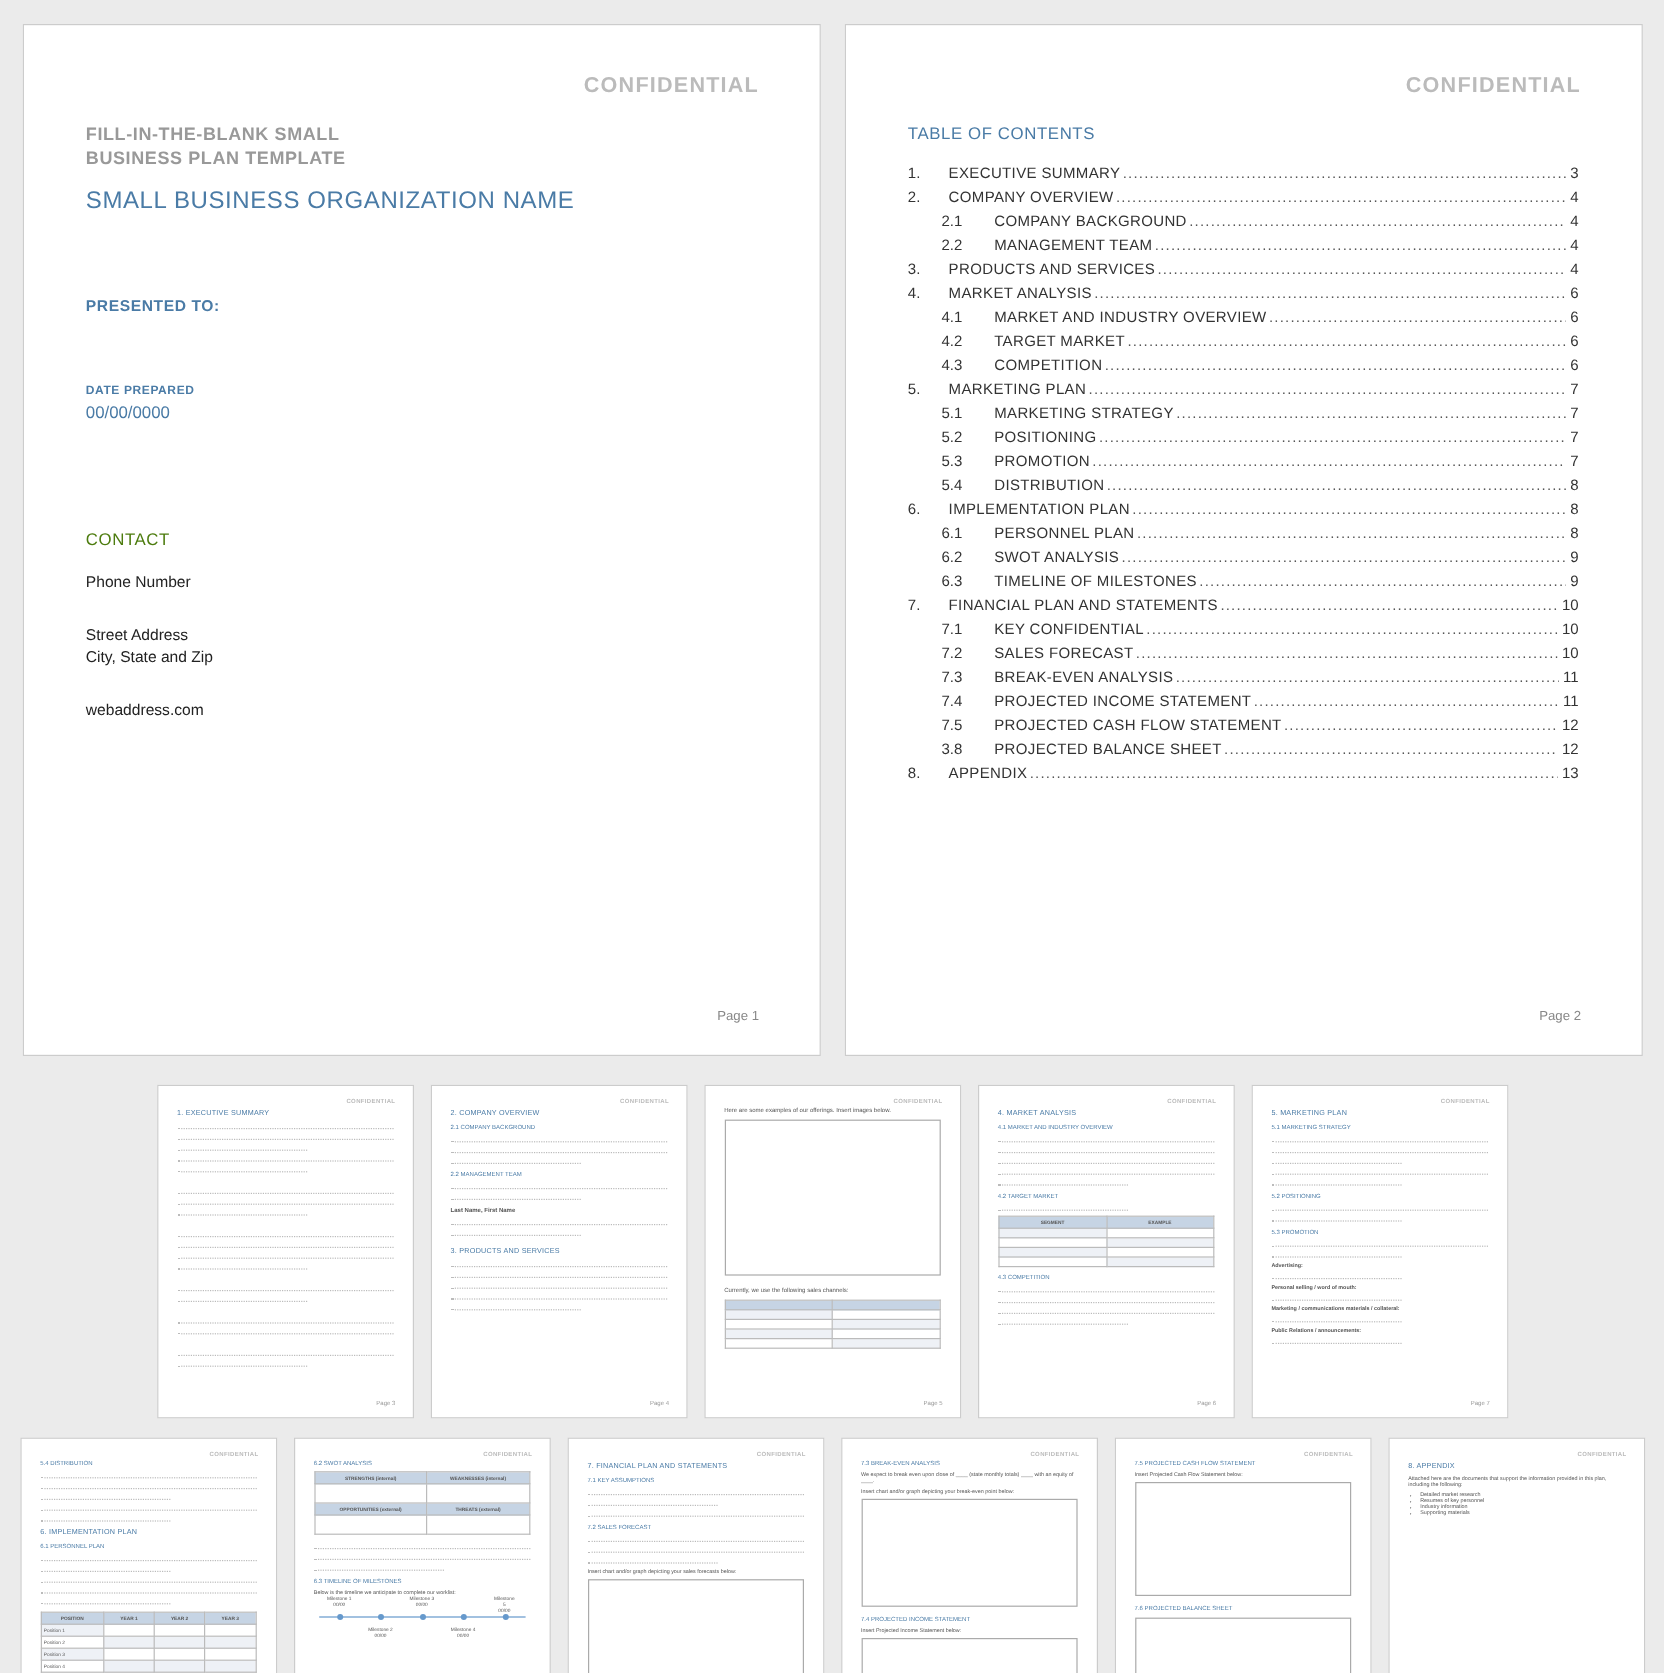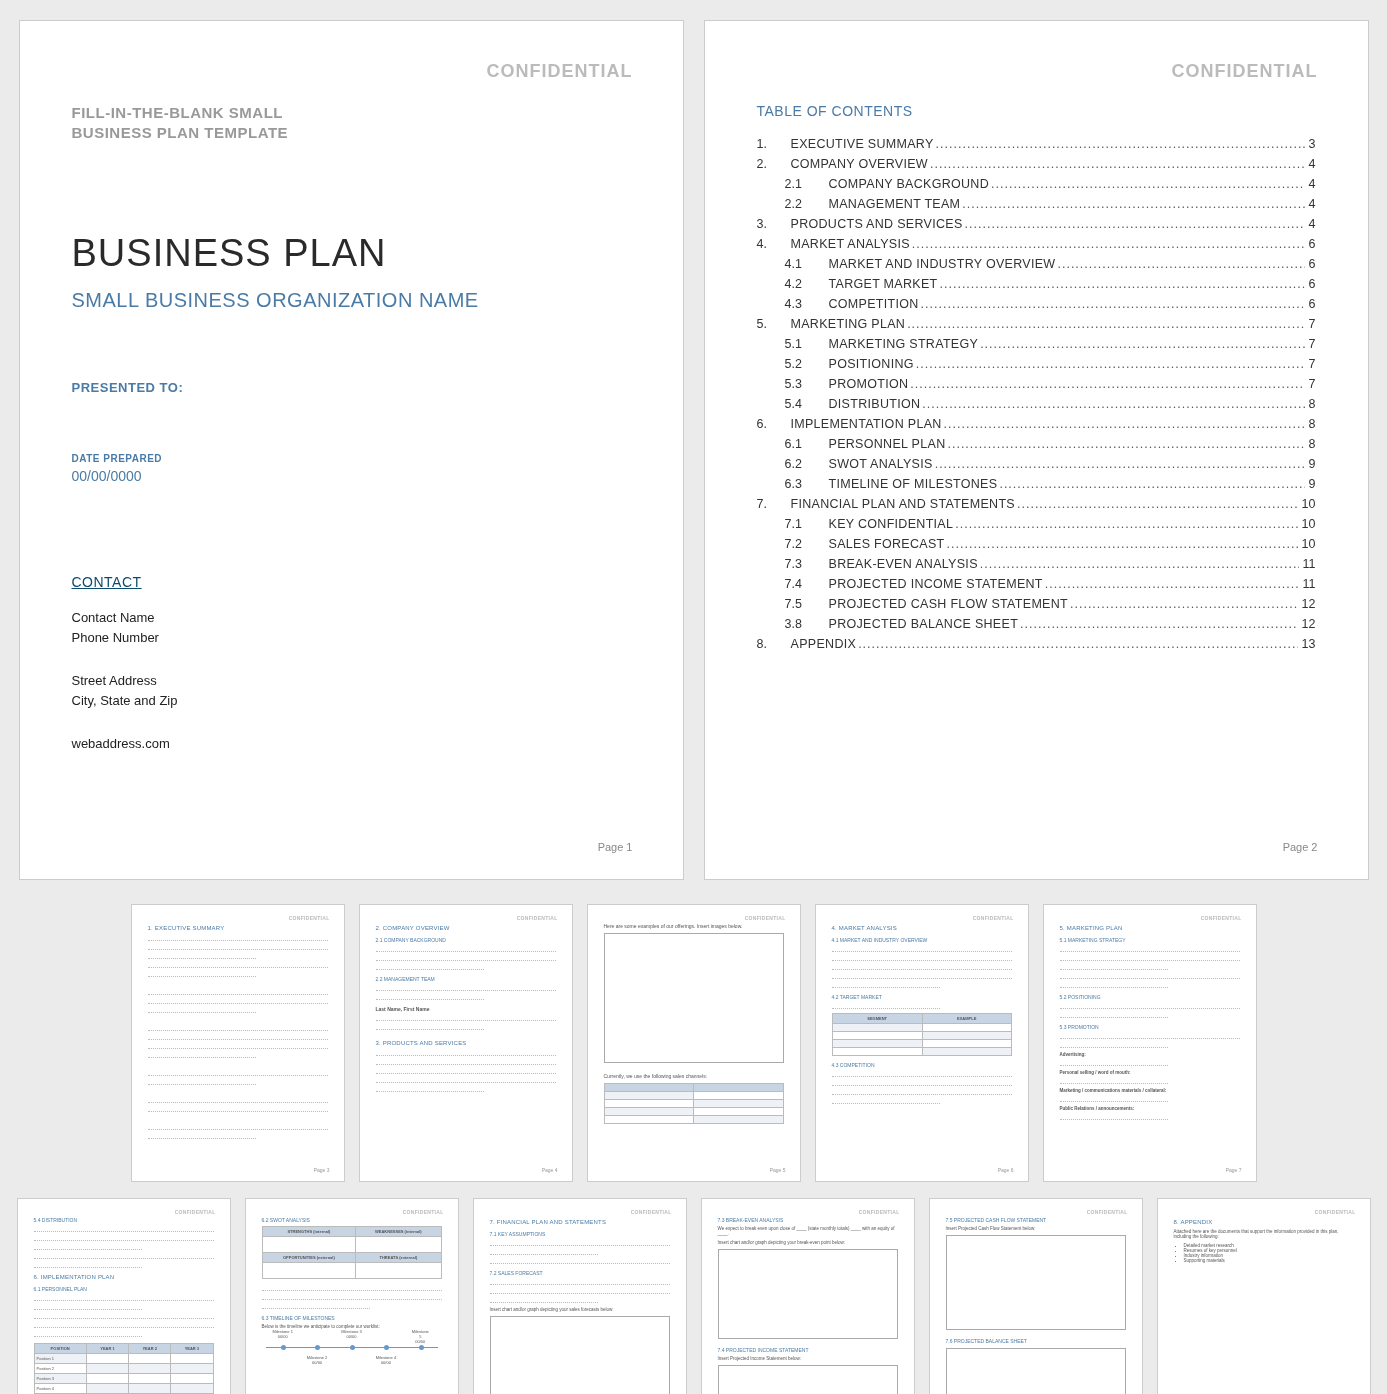--- a/index.html
+++ b/index.html
@@ -58,21 +58,21 @@
   }
   .label-blue {
     color: #4a7ba6;
     font-weight: bold;
     font-size: 13px;
     letter-spacing: 0.5px;
   }
   .presented { margin-top: 68px; }
   .date-label { margin-top: 58px; font-size: 10px; }
   .date-value { color: #4a7ba6; font-size: 14px; margin-top: 4px; }
-  .contact-heading { margin-top: 90px; font-size: 14px; color: #0c4a6e; letter-spacing: 0.5px; text-decoration: underline; }
+  .contact-heading { margin-top: 90px; font-size: 14px; color: #4d7c0f; letter-spacing: 0.5px; }
   .contact-block { margin-top: 18px; font-size: 13px; line-height: 1.5; color: #222; }
   .contact-block .gap { margin-top: 24px; }
   .page-num {
     position: absolute;
     bottom: 26px;
     right: 50px;
     font-size: 11px;
     color: #888;
   }
   
@@ -179,28 +179,26 @@
 <body>
 
 <div class="main-pages">
 
   <div class="page">
     <div class="confidential">CONFIDENTIAL</div>
     <div class="template-label">
       <div>FILL-IN-THE-BLANK SMALL</div>
       <div>BUSINESS PLAN TEMPLATE</div>
     </div>
-    <div class="plan-title">BUSINESS PLAN</div>
     <div class="org-name">SMALL BUSINESS ORGANIZATION NAME</div>
     <div class="label-blue presented">PRESENTED TO:</div>
     <div class="label-blue date-label">DATE PREPARED</div>
     <div class="date-value">00/00/0000</div>
     <div class="contact-heading">CONTACT</div>
     <div class="contact-block">
-      <div>Contact Name</div>
       <div>Phone Number</div>
       <div class="gap">Street Address</div>
       <div>City, State and Zip</div>
       <div class="gap">webaddress.com</div>
     </div>
     <div class="page-num">Page 1</div>
   </div>
 
   <div class="page">
     <div class="confidential">CONFIDENTIAL</div>

